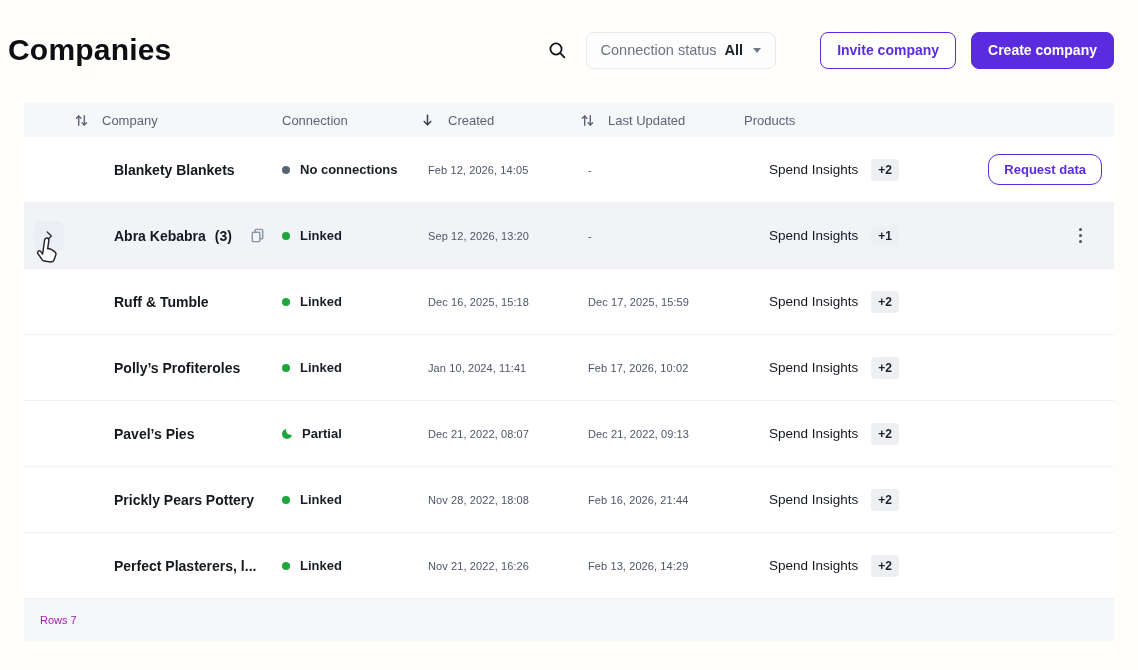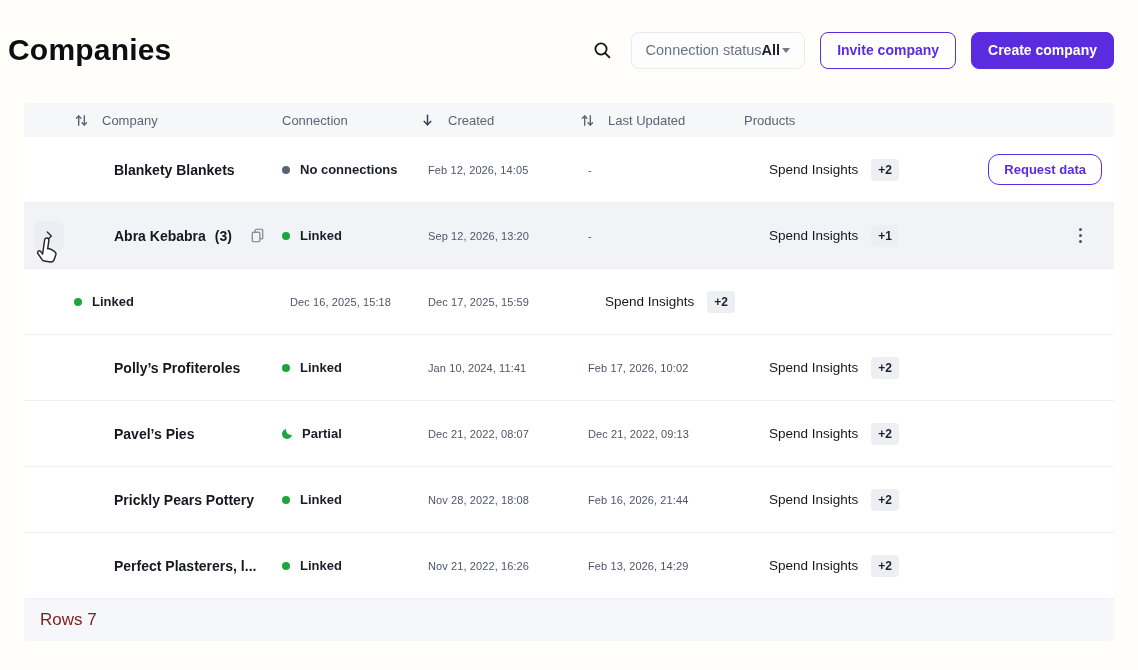--- a/index.html
+++ b/index.html
@@ -8,28 +8,28 @@
     background:#fffefa;
     font-family:"Liberation Sans", sans-serif;
     color:#14181f;
   }
   
   .topbar { display:flex; justify-content:space-between; align-items:center; padding:26px 24px 0 8px; height:74px; }
   .page-title { font-size:30px; font-weight:800; letter-spacing:.2px; color:#0c0e13; }
   .tools { display:flex; align-items:center; gap:15px; }
   .search-btn { background:none; border:none; cursor:pointer; display:flex; align-items:center; padding:4px; }
   .filter {
-    display:flex; align-items:center; height:37px; padding:0 14px;
+    display:flex; align-items:center; gap:8px; height:37px; padding:0 14px;
     background:#fdfdfd; border:1px solid #e7e9ee; border-radius:8px; font-size:14.5px; cursor:pointer;
   }
   .filter .f-label { color:#6b7483; }
   .filter .f-value { font-weight:700; color:#1c212b; }
   .caret { width:0; height:0; border-left:4.5px solid transparent; border-right:4.5px solid transparent; border-top:5px solid #707a89; margin-left:2px; }
   .btn { height:37px; padding:0 16px; border-radius:8px; font-size:14px; font-weight:700; cursor:pointer; font-family:inherit; }
-  .btn-outline { background:#fff; border:1px solid var(--accent); color:var(--accent); }
+  .btn-outline { background:#fff; border:1px solid var(--accent); color:var(--accent);margin-left:29px; }
   .btn-solid { background:var(--accent); border:1px solid var(--accent); color:#ffffff; }
   
   .table { margin:29px 24px 0 24px; width:1090px; }
   .grid-row { display:grid; grid-template-columns:50px 208px 138px 160px 164px 240px 1fr; align-items:center; }
   .thead { height:34px; background:#f6f7f9; color:#5b6576; font-size:13px; border-radius:3px 3px 0 0; }
   .th { display:flex; align-items:center; gap:13px; cursor:pointer; }
   .th svg { flex:0 0 auto; }
   .sort-muted { color:#5b6576; }
   .sort-active { color:#39414f; }
   .row { height:66px; background:#fff; border-bottom:1px solid #eef0f3; font-size:13px; cursor:pointer; }
@@ -59,21 +59,21 @@
   
   .c-products { gap:13px;margin-left:25px; }
   .prod { font-size:13.5px; color:#14181f; font-weight:500; }
   .badge { background:#edeff3; border-radius:4px; padding:4px 7px; font-size:12px; font-weight:700; color:#1c212b; }
   
   .c-action { justify-content:flex-end; padding-right:12px; }
   .req-btn { background:#fff; border:1px solid var(--accent); color:var(--accent); font-weight:700; font-size:13px; border-radius:11px; padding:7px 15px; cursor:pointer; font-family:inherit; }
   .kebab { background:none; border:none; cursor:pointer; display:flex; flex-direction:column; gap:3px; padding:6px; margin-right:14px; }
   .kebab i { width:3px; height:3px; border-radius:50%; background:#4a5260; }
   
-  .tfoot { height:42px; background:#f5f7fa; display:flex; align-items:center; padding:0 16px; font-size:17px; color:#7f1d1d; border-radius:0 0 3px 3px; }
+  .tfoot { height:42px; background:#f5f7fa; display:flex; align-items:center; padding:0 16px; font-size:11px; color:#a21caf; border-radius:0 0 3px 3px; }
 </style>
 </head>
 <body>
 
 <div class="topbar">
   <h1 class="page-title">Companies</h1>
   <div class="tools">
     <button class="search-btn" aria-label="search">
       <svg width="19" height="19" viewBox="0 0 19 19" fill="none" stroke="#101318" stroke-width="1.8" stroke-linecap="round">
         <circle cx="8" cy="8" r="5.6"></circle>
@@ -195,20 +195,24 @@
             <i></i>
             <i></i>
           </button>
     </div>
   </div>
 
   <div class="grid-row row st-linked">
     <div class="cell c-expand">
       
     </div>
+    <div class="cell c-company">
+      <span class="co-name">Ruff &amp; Tumble</span>
+
+    </div>
     <div class="cell c-conn">
       <span class="dot"></span>
 
       <span>Linked</span>
     </div>
     <div class="cell c-created">Dec 16, 2025, 15:18</div>
     <div class="cell c-updated">Dec 17, 2025, 15:59</div>
     <div class="cell c-products">
       <span class="prod">Spend Insights</span>
       <span class="badge">+2</span>

